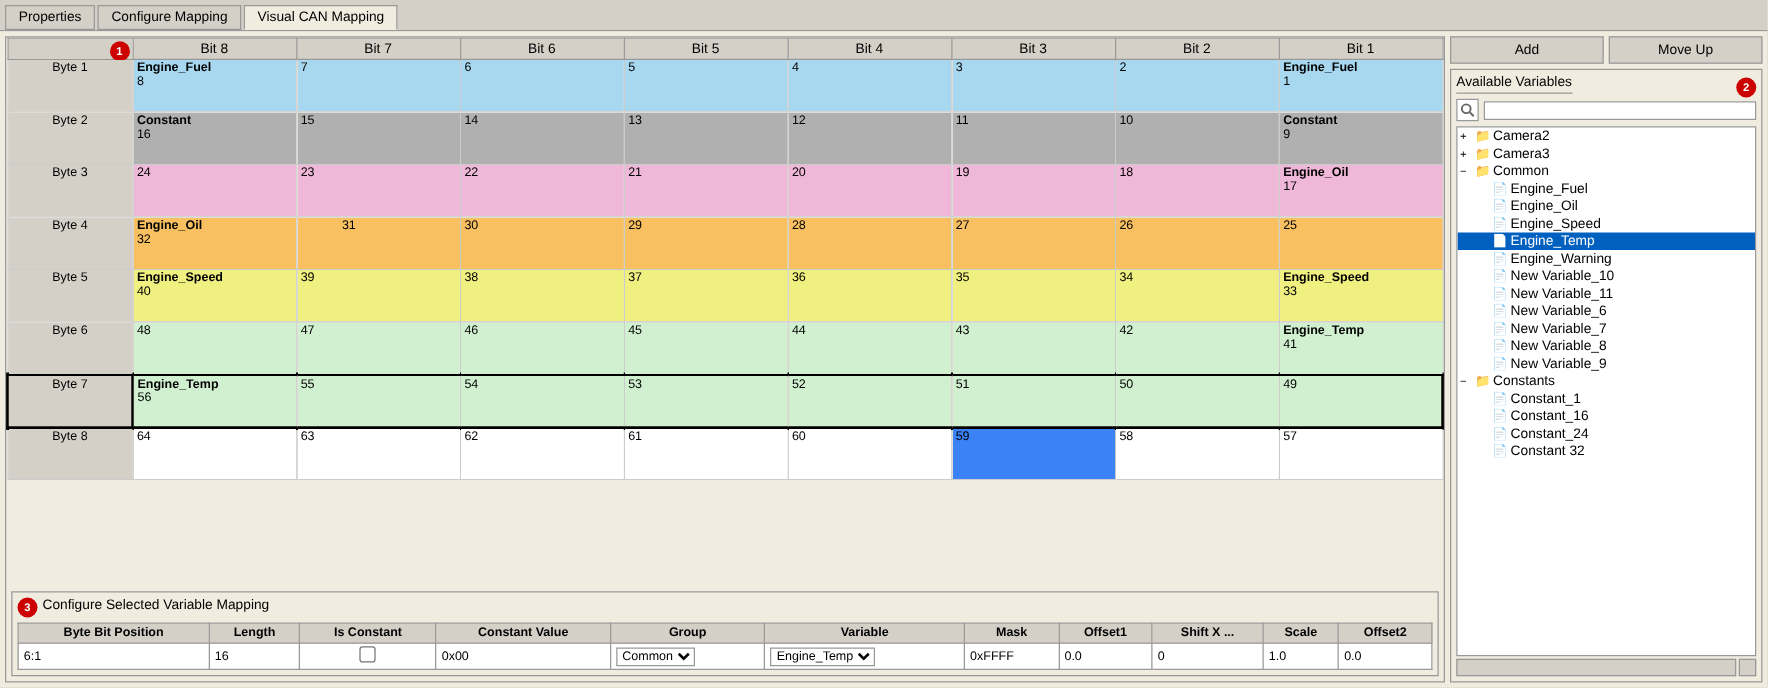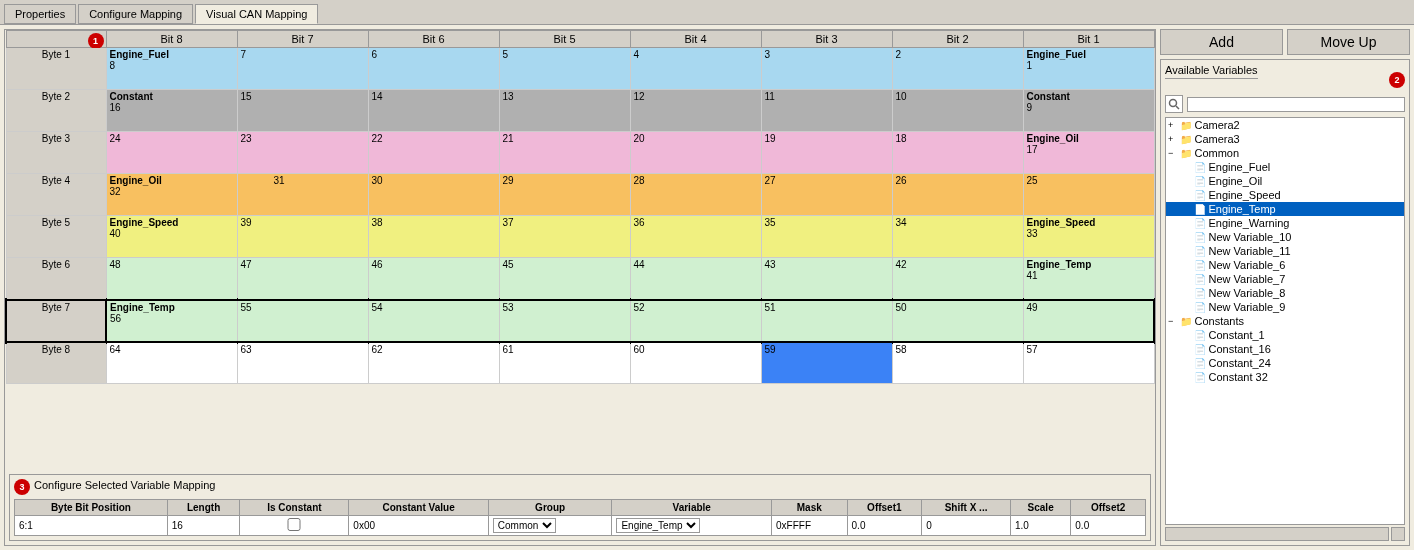--- a/index.html
+++ b/index.html
@@ -33,24 +33,24 @@
     .configure-table { width: 100%; border-collapse: collapse; }
     .configure-table th { background: #d4d0c8; border: 1px solid #999; padding: 2px 4px; text-align: center; font-size: 10px; }
     .configure-table td { border: 1px solid #999; padding: 2px 4px; font-size: 10px; background: white; }
     .configure-table td select { font-size: 10px; border: 1px solid #999; background: white; }
     .configure-table td input { font-size: 10px; border: 1px solid #999; background: white; width: 100%; }
     
     
     .right-panel { width: 250px; display: flex; flex-direction: column; margin: 4px 4px 4px 0; gap: 4px; }
     
     .button-row { display: flex; gap: 4px; }
-    .btn { flex: 1; padding: 4px 8px; border: 1px solid #999; background: #d4d0c8; cursor: pointer; font-size: 14px; text-align: center; }
+    .btn { flex: 1; padding: 4px 8px; border: 1px solid #999; background: #d4d0c8; cursor: pointer; font-size: 11px; text-align: center; }
     
     .available-vars { border: 1px solid #999; flex: 1; background: #f0ece0; padding: 4px; display: flex; flex-direction: column; }
-    .available-vars-title { font-size: 11px; margin-bottom: 16px; border-bottom: 1px solid #999; padding-bottom: 2px; }
+    .available-vars-title { font-size: 11px; margin-bottom: 4px; border-bottom: 1px solid #999; padding-bottom: 2px; }
     
     .search-row { display: flex; align-items: center; gap: 4px; margin-bottom: 4px; }
     .search-icon-wrap { width: 18px; height: 18px; display: flex; align-items: center; justify-content: center; border: 1px solid #999; background: white; }
     .search-input { flex: 1; border: 1px solid #999; padding: 1px 3px; font-size: 10px; }
     
     .tree-container { flex: 1; overflow-y: auto; border: 1px solid #999; background: white; font-size: 10px; }
     .tree-item { padding: 1px 2px; cursor: pointer; display: flex; align-items: center; gap: 2px; }
     .tree-item.selected { background: #0060c0; color: white; }
     .expand-icon { font-size: 9px; width: 10px; display: inline-block; cursor: pointer; }
     

